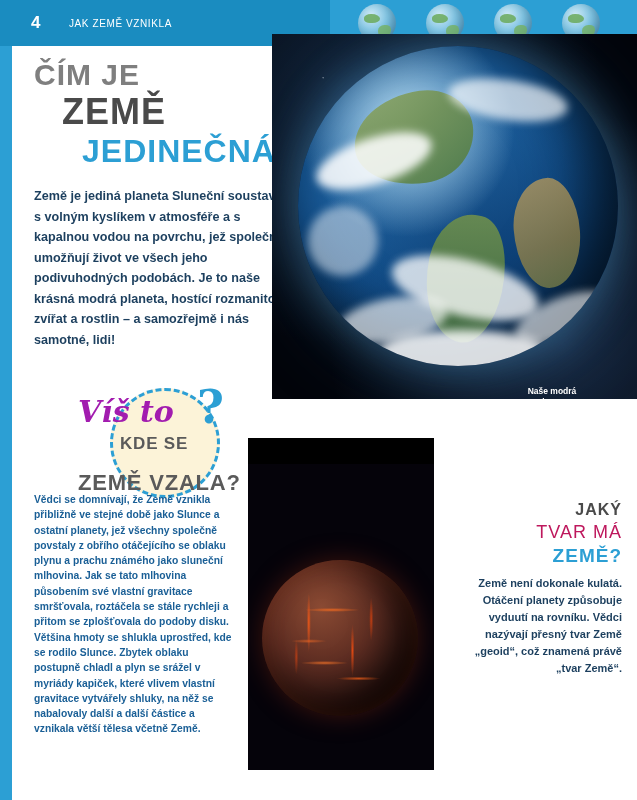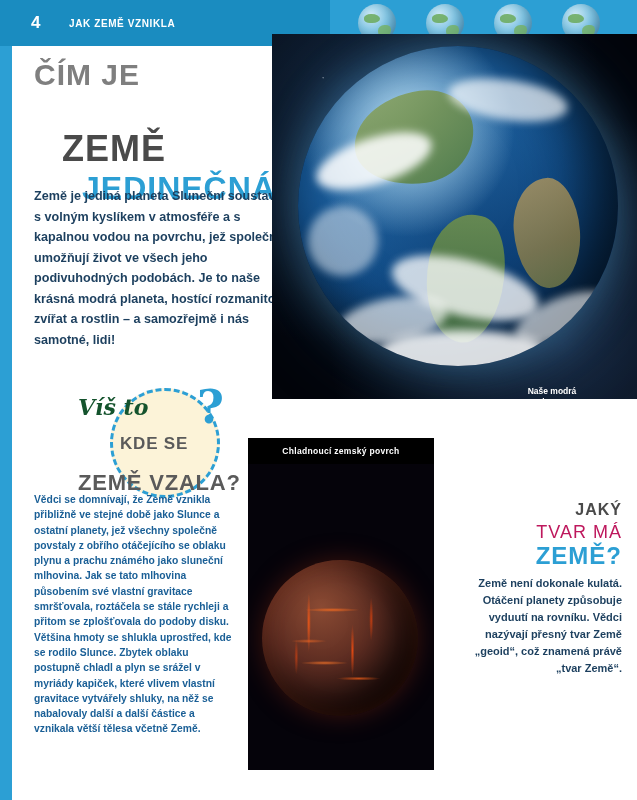--- a/index.html
+++ b/index.html
@@ -38,21 +38,21 @@
     left: 31px; top: 13px;
     color: #ffffff;
     font-size: 17px;
     font-weight: bold;
   }
   .header-title {
     position: absolute;
     left: 69px; top: 18px;
     color: #ffffff;
     font-size: 10px;
-    font-weight: bold;
+    font-weight: normal;
     letter-spacing: 0.6px;
   }
   .header-globes {
     position: absolute;
     left: 330px; top: 0;
     width: 307px;
     height: 46px;
     overflow: hidden;
   }
   .hglobe {
@@ -110,21 +110,20 @@
     letter-spacing: 1px;
     line-height: 34px;
   }
   .h-line2 {
     font-size: 36px;
     font-weight: bold;
     color: #4a4a4a;
     letter-spacing: 1px;
     line-height: 40px;
     margin-left: 28px;
-    margin-top: 37px;
   }
   .h-line3 {
     font-size: 32px;
     font-weight: bold;
     color: #2c9fd4;
     letter-spacing: 1px;
     line-height: 38px;
     margin-left: 48px;
   }
 
@@ -255,22 +254,22 @@
     height: 104px;
     border-radius: 50%;
     background: #fcf3d8;
     border: 3px dashed #2c9fd4;
   }
   .vis-script {
     position: absolute;
     left: 18px; top: 8px;
     font-family: "DejaVu Serif", serif;
     font-style: italic;
-    font-size: 22px;
-    color: #14532d;
+    font-size: 30px;
+    color: #a21caf;
     font-weight: bold;
   }
   .vis-q {
     position: absolute;
     left: 137px; top: -6px;
     font-family: "DejaVu Serif", serif;
     font-size: 46px;
     color: #2c9fd4;
     font-weight: bold;
   }
@@ -380,21 +379,21 @@
     line-height: 23px;
   }
   .rh2 {
     font-size: 18px;
     font-weight: normal;
     color: #be185d;
     letter-spacing: 1px;
     line-height: 23px;
   }
   .rh3 {
-    font-size: 24px;
+    font-size: 19px;
     font-weight: bold;
     color: #2c9fd4;
     letter-spacing: 1px;
     line-height: 23px;
   }
   .right-body {
     position: absolute;
     left: 450px; top: 575px;
     width: 172px;
     text-align: right;
@@ -452,21 +451,20 @@
     <div class="vis-circle"></div>
     <div class="vis-script">Víš to</div>
     <div class="vis-q">?</div>
     <div class="vis-l1">KDE SE</div>
     <div class="vis-l2">ZEMĚ VZALA?</div>
   </div>
 
   <div class="blue-text">Vědci se domnívají, že Země vznikla přibližně ve stejné době jako Slunce a ostatní planety, jež všechny společně povstaly z obřího otáčejícího se oblaku plynu a prachu známého jako sluneční mlhovina. Jak se tato mlhovina působením své vlastní gravitace smršťovala, roztáčela se stále rychleji a přitom se zplošťovala do podoby disku. Většina hmoty se shlukla uprostřed, kde se rodilo Slunce. Zbytek oblaku postupně chladl a plyn se srážel v myriády kapiček, které vlivem vlastní gravitace vytvářely shluky, na něž se nabalovaly další a další částice a vznikala větší tělesa včetně Země.</div>
 
   <div class="mid-card">
-    <div class="mid-caption-bar">Chladnoucí zemský povrch</div>
     <div class="mid-photo">
       <div class="lava-planet">
         <div class="lava-cracks"></div>
         <div class="lava-glow"></div>
       </div>
     </div>
   </div>
 
   <div class="right-head">
     <div class="rh1">JAKÝ</div>

